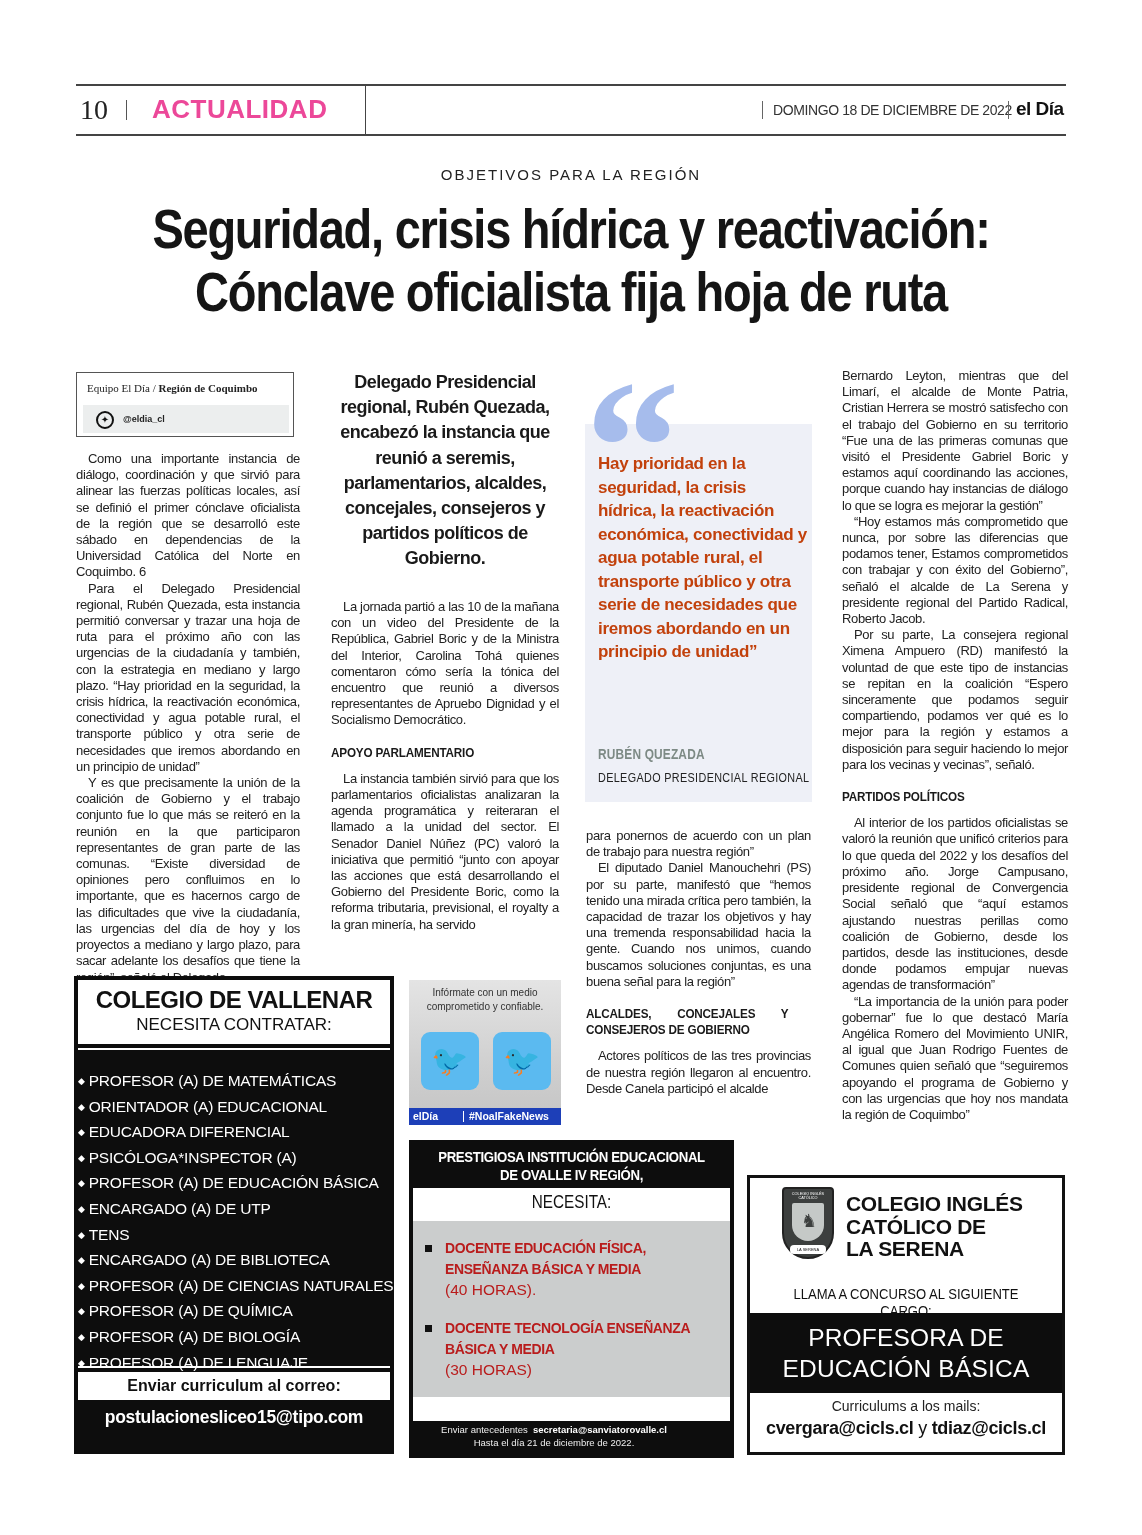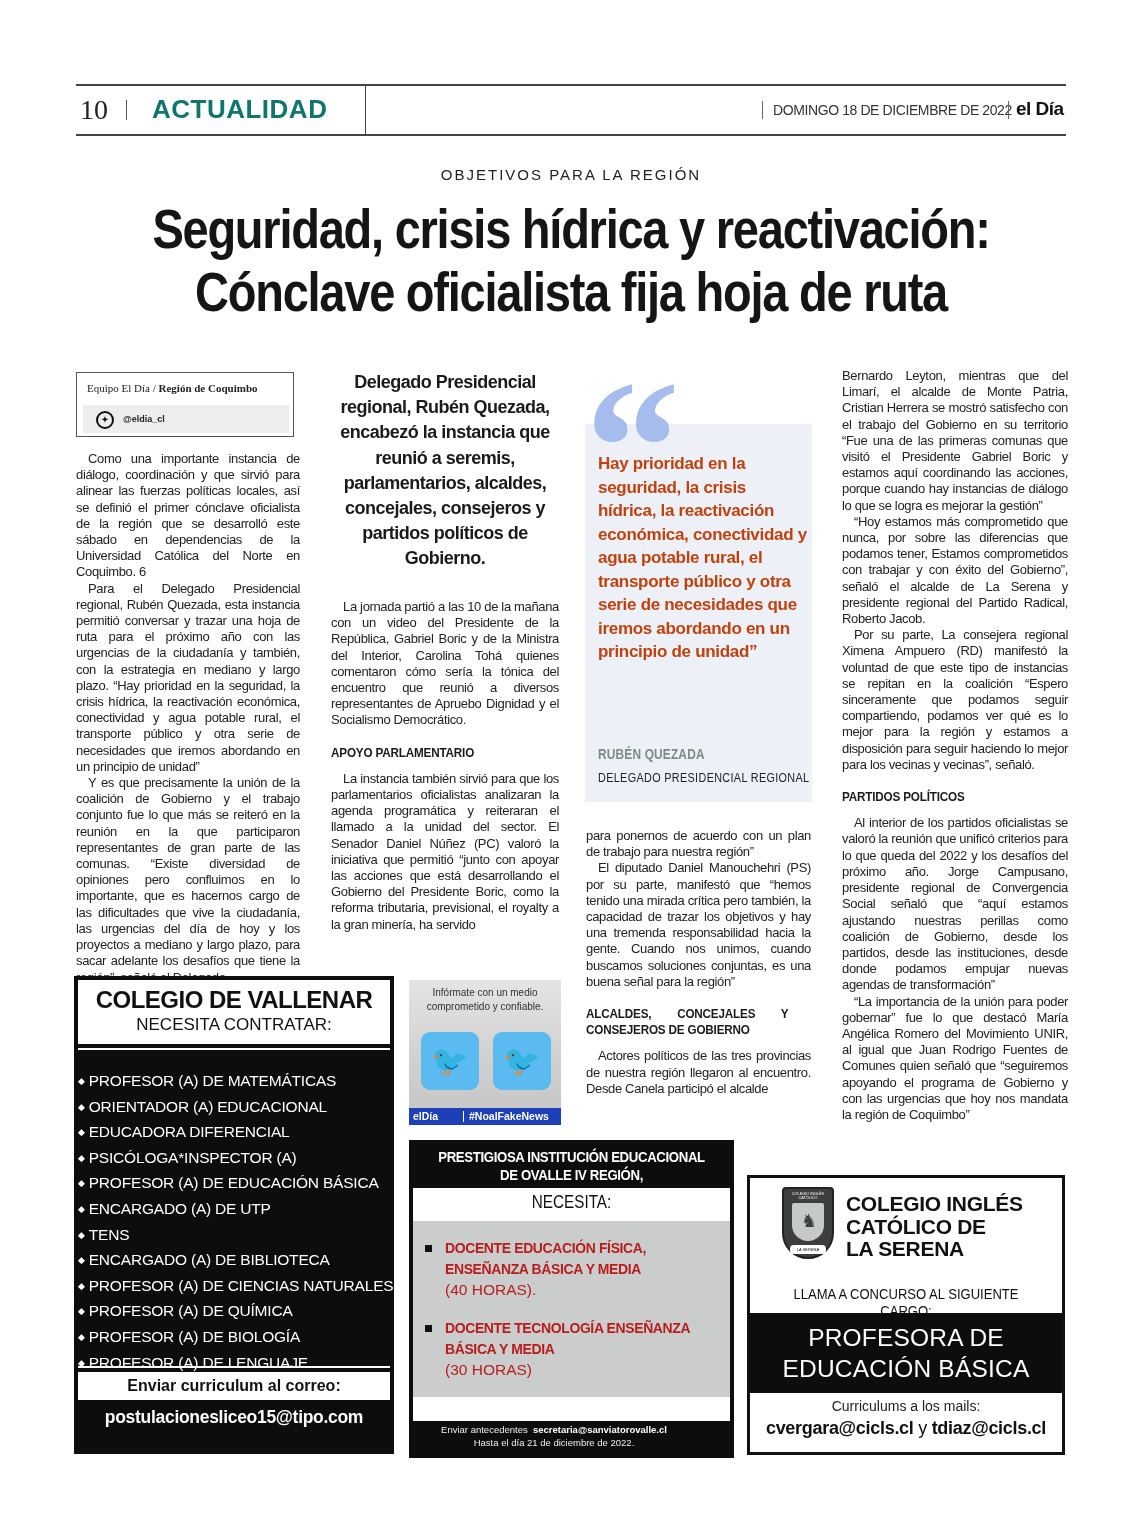--- a/index.html
+++ b/index.html
@@ -6,21 +6,21 @@
   html, body { width: 1142px; height: 1535px; background: #fff; overflow: hidden; }
   body { position: relative; font-family: "Liberation Sans", sans-serif; color: #1a1a1a; }
   .abs { position: absolute; }
 
   
   .hdr-rule-top { left: 76px; top: 84px; width: 990px; height: 2px; background: #444; }
   .hdr-rule-bot { left: 76px; top: 134px; width: 990px; height: 2px; background: #444; }
   .hdr-vsep { left: 365px; top: 86px; width: 1px; height: 48px; background: #444; }
   .page-num { left: 80px; top: 94px; font-family: "Liberation Serif", serif; font-size: 28px; color: #222; }
   .num-bar { left: 126px; top: 100px; width: 1px; height: 20px; background: #555; }
-  .section-name { left: 152px; top: 94px; font-size: 26px; font-weight: bold; color: #0f766e; letter-spacing: 0.5px; }
+  .section-name { left: 152px; top: 94px; font-size: 26px; font-weight: bold; color: #ec4899; letter-spacing: 0.5px; }
   .date-bar { left: 762px; top: 101px; width: 1px; height: 18px; background: #666; }
   .date-text { left: 773px; top: 102px; font-size: 14px; color: #333; letter-spacing: -0.4px; }
   .brand-bar { left: 1008px; top: 101px; width: 1px; height: 18px; background: #666; }
   .brand { left: 1016px; top: 98px; font-size: 19px; font-weight: bold; color: #111; letter-spacing: -0.5px; }
 
   .kicker { left: 0; width: 1142px; top: 166px; text-align: center; font-size: 15px; letter-spacing: 2px; color: #222; }
   .headline { left: 0; width: 1142px; top: 197px; text-align: center; font-family: "Liberation Sans", sans-serif; font-weight: bold; font-size: 56px; line-height: 63px; color: #151515; letter-spacing: -1.5px; transform: scaleX(0.84); }
 
   
   .byline-box { left: 76px; top: 372px; width: 218px; height: 65px; border: 1px solid #555; background: #fff; }

